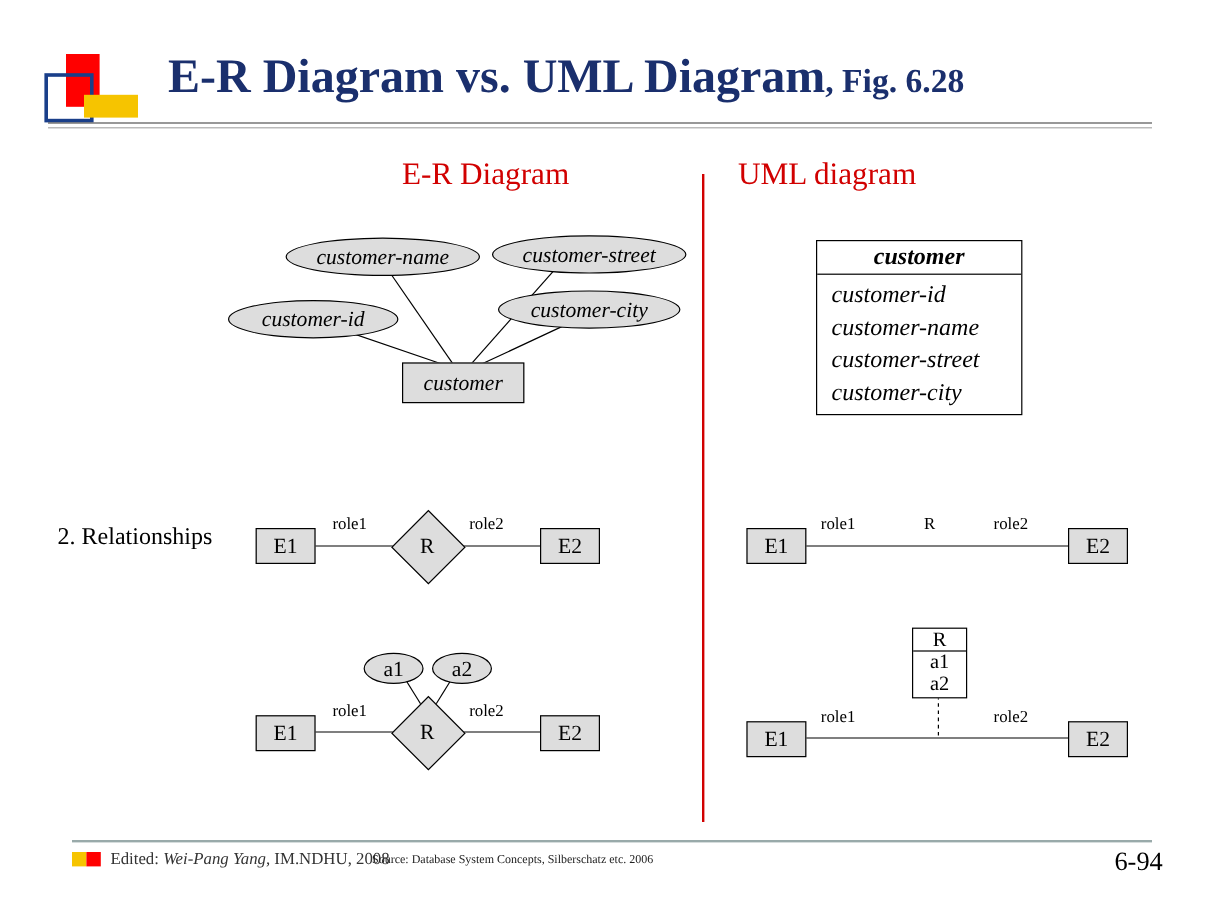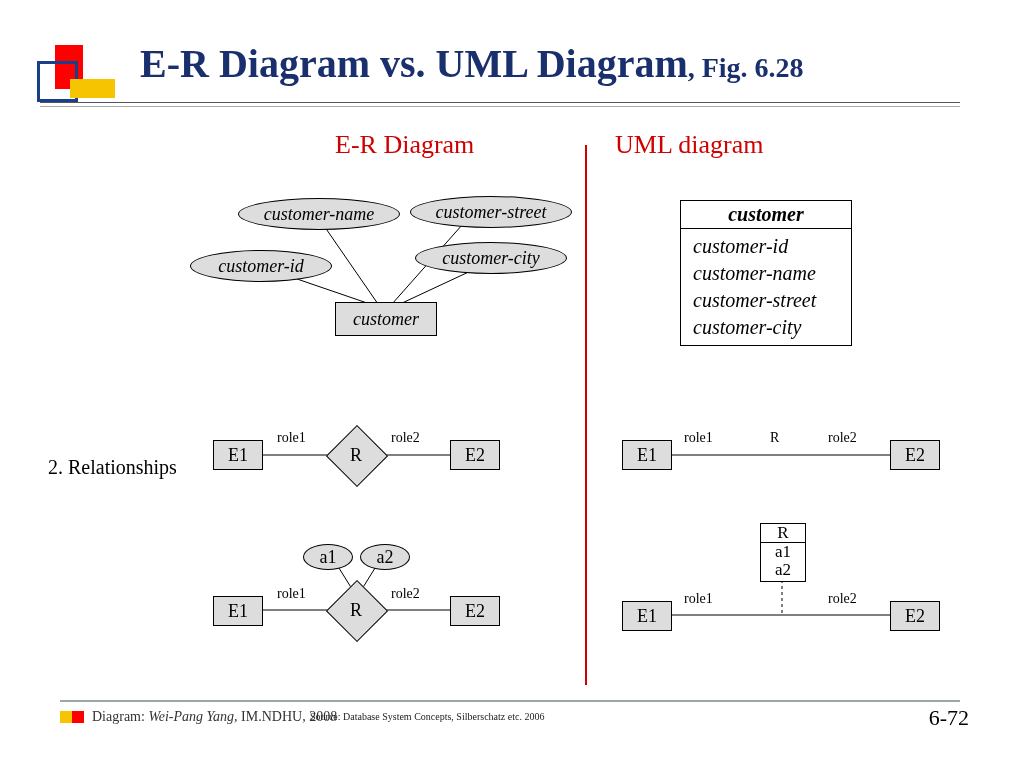--- a/index.html
+++ b/index.html
@@ -151,21 +151,21 @@
     <span>E-R Diagram vs. UML Diagram</span><span class="figref">, Fig. 6.28</span>
   </div>
   <div class="title-rule"></div>
   <div class="title-rule2"></div>
 
   <div class="colhdr" style="left:615px; top:130px;">UML diagram</div>
   <div class="colhdr" style="left:335px; top:130px;">E-R Diagram</div>
 
   <div class="vdiv"></div>
 
-  <div class="rowcap" style="top:455px;">2. Relationships</div>
+  <div class="rowcap" style="top:435px;">2. Relationships</div>
 
   <svg class="lines" width="1024" height="768">
 
     <line x1="265" y1="268" x2="370" y2="304" stroke="#000"></line>
     <line x1="320" y1="220" x2="378" y2="304" stroke="#000"></line>
     <line x1="470" y1="216" x2="392" y2="304" stroke="#000"></line>
     <line x1="490" y1="262" x2="400" y2="304" stroke="#000"></line>
   </svg>
   <div class="ellipse" style="left:190px; top:250px; width:140px; height:30px;">
       <span class="inner">customer-id</span>
@@ -260,20 +260,20 @@
     <div style="border-bottom:1px solid #000;">R</div>
     <div>a1</div>
     <div>a2</div>
   </div>
 
   <div class="footrule"></div>
   <div class="foot-logo">
     <span class="y"></span><span class="r"></span>
   </div>
   <div class="foot-left">
-    <span style="font-style:normal;">Diagram: </span><span>Wei-Pang Yang, </span><span style="font-style:normal;margin-top:17px;">IM.NDHU, 2008</span>
+    <span style="font-style:normal;">Edited: </span><span>Wei-Pang Yang, </span><span style="font-style:normal;margin-top:17px;">IM.NDHU, 2008</span>
   </div>
   <div class="foot-mid">Source: Database System Concepts, Silberschatz etc. 2006</div>
   <div class="pagenum">
-    <span class="chap">6</span>-<span>72</span>
+    <span class="chap">6</span>-<span>94</span>
   </div>
 
 </div>
 
 </body></html>

